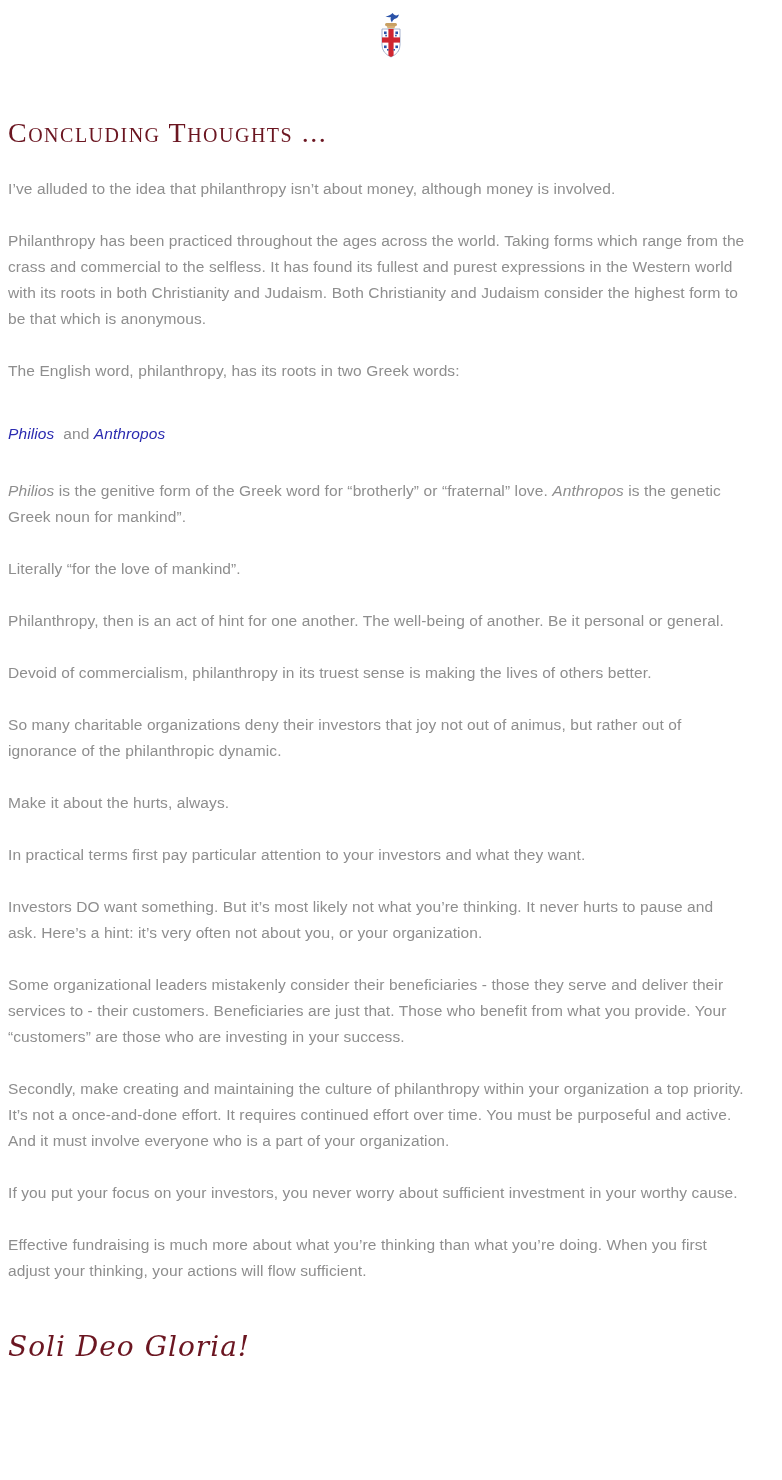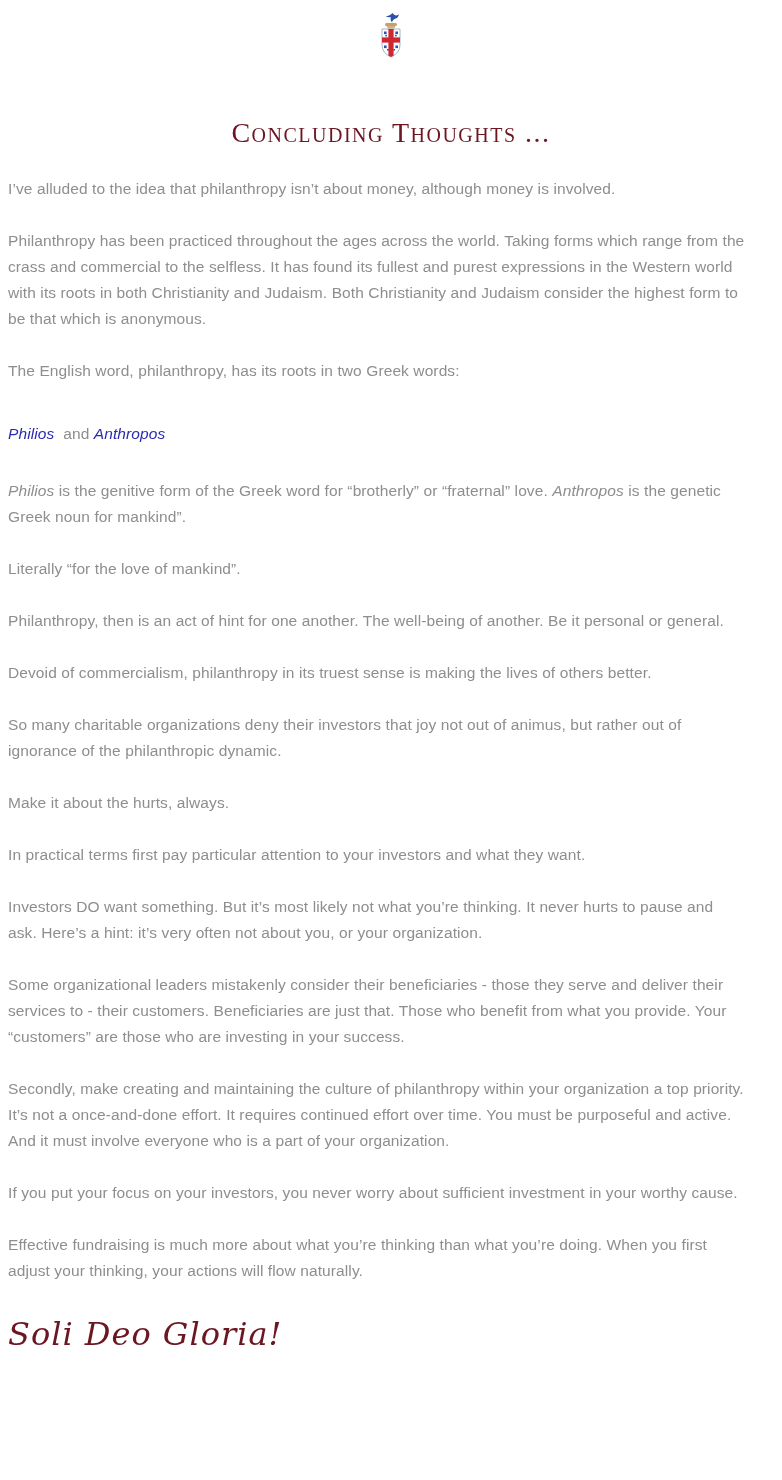--- a/index.html
+++ b/index.html
@@ -24,45 +24,44 @@
   }
   .heading {
     margin: 58px 0 26px 0;
     font-family: "Liberation Serif", serif;
     font-variant: small-caps;
     font-size: 28px;
     line-height: 34px;
     letter-spacing: 1.5px;
     color: #6b1621;
     font-weight: normal;
-    text-align: center;
   }
   .article {
     color: #8e8e8e;
     font-size: 15.5px;
     line-height: 26px;
     letter-spacing: 0.1px;
   }
   .article p {
     margin: 0 0 26px 0;
     max-width: 737px;
   }
   .article p.center {
     max-width: none;
     margin-top: 37px;
     margin-bottom: 31px;
   }
   .article em {
     font-style: italic;
   }
   .signature {
-    margin-top: 30px;
+    margin-top: 43px;
     font-family: "DejaVu Serif", serif;
     font-style: italic;
-    font-size: 32px;
+    font-size: 28px;
     line-height: 40px;
     color: #6b1621;
     letter-spacing: 1px;
   }
 </style>
 </head>
 <body>
 
 <div class="page">
 
@@ -109,18 +108,18 @@
       <p><span>Literally “for the love of mankind”.</span></p>
       <p><span>Philanthropy, then is an act of hint for one another. The well-being of another. Be it personal or general.</span></p>
       <p><span>Devoid of commercialism, philanthropy in its truest sense is making the lives of others better.</span></p>
       <p><span>So many charitable organizations deny their investors that joy not out of animus, but rather out of ignorance of the philanthropic dynamic.</span></p>
       <p><span>Make it about the hurts, always.</span></p>
       <p><span>In practical terms first pay particular attention to your investors and what they want.</span></p>
       <p><span>Investors DO want something. But it’s most likely not what you’re thinking. It never hurts to pause and ask. Here’s a hint: it’s very often not about you, or your organization.</span></p>
       <p><span>Some organizational leaders mistakenly consider their beneficiaries - those they serve and deliver their services to - their customers. Beneficiaries are just that. Those who benefit from what you provide. Your “customers” are those who are investing in your success.</span></p>
       <p><span>Secondly, make creating and maintaining the culture of philanthropy within your organization a top priority. It’s not a once-and-done effort. It requires continued effort over time. You must be purposeful and active. And it must involve everyone who is a part of your organization.</span></p>
       <p><span>If you put your focus on your investors, you never worry about sufficient investment in your worthy cause.</span></p>
-      <p><span>Effective fundraising is much more about what you’re thinking than what you’re doing. When you first adjust your thinking, your actions will flow naturally.</span></p>
+      <p><span>Effective fundraising is much more about what you’re thinking than what you’re doing. When you first adjust your thinking, your actions will flow sufficient.</span></p>
     </div>
 
   <div class="signature" style="color: rgb(107, 22, 33);">Soli Deo Gloria!</div>
 
 </div>
 
 </body></html>

